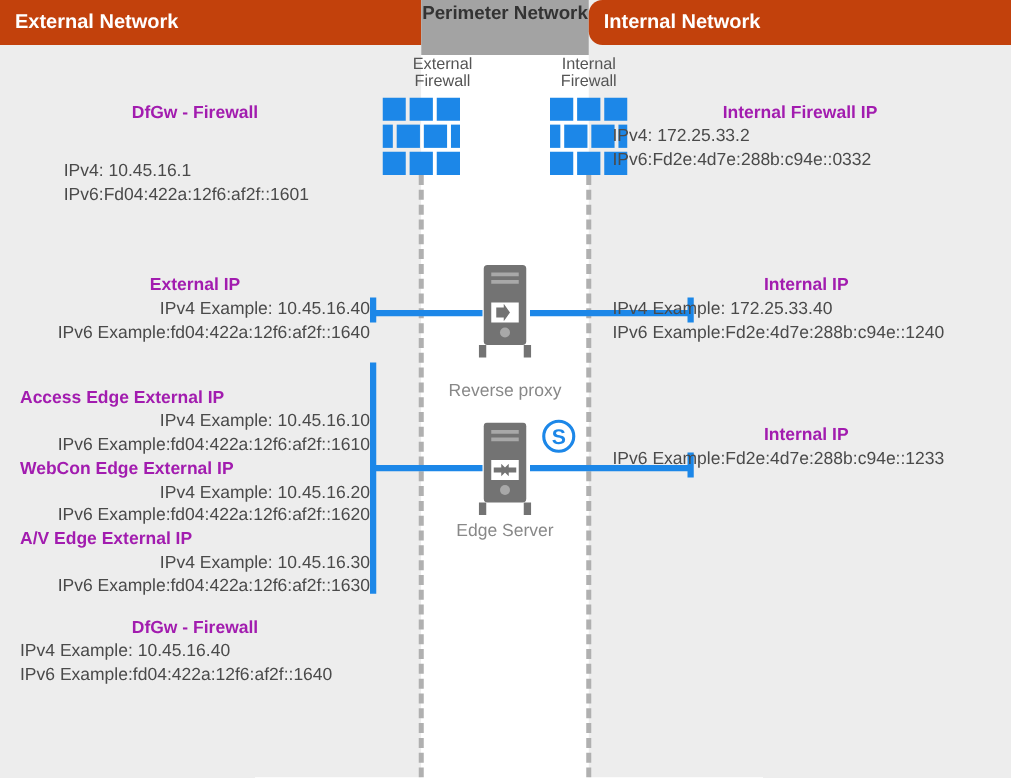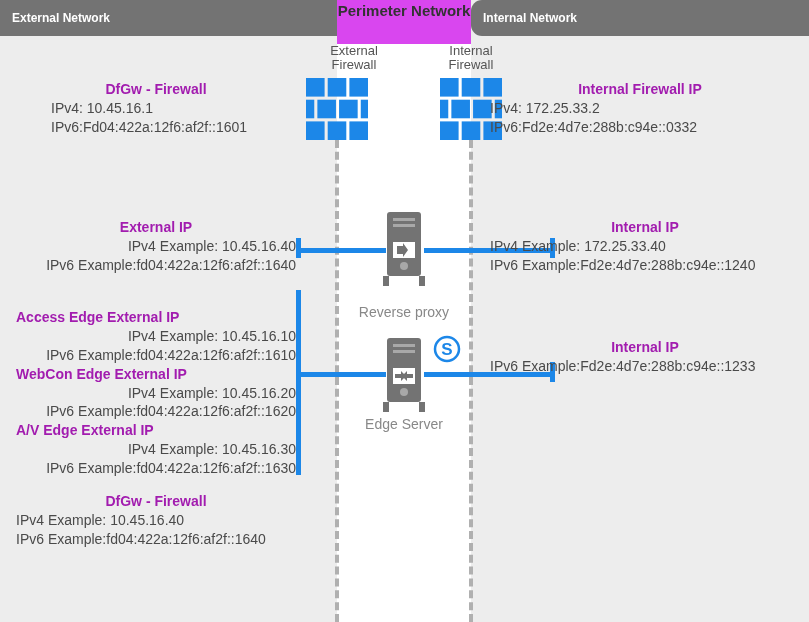--- a/index.html
+++ b/index.html
@@ -1,24 +1,24 @@
 <!DOCTYPE html>
 <html><head>
 <meta charset="utf-8">
 <style>
   * { box-sizing: border-box; margin: 0; padding: 0; }
   body { font-family: "Segoe UI", Arial, sans-serif; background: #fff; width: 809px; height: 622px; position: relative; overflow: hidden; font-size: 14px; color: #4a4a4a; }
   .col-bg { position: absolute; top: 0; bottom: 0; background: #ededed; }
   .col-ext { left: 0; width: 337px; }
   .col-int { left: 471px; width: 338px; }
   .col-per { left: 337px; width: 134px; background: #fff; }
-  .header { position: absolute; top: 0; height: 36px; display: flex; align-items: center; padding-left: 12px; color: #fff; background: #737373; font-weight: 600; font-size: 12px; }
+  .header { position: absolute; top: 0; height: 36px; display: flex; align-items: center; padding-left: 12px; color: #fff; background: #c2410c; font-weight: 600; font-size: 16px; }
   .h-ext { left: 0; width: 337px; }
   .h-int { left: 471px; width: 380px; border-radius: 11px; }
-  .h-per { position: absolute; top: 0; left: 337px; width: 134px; height: 44px; background: #d946ef; text-align: center; font-weight: 600; color: #333; font-size: 15px; padding-top: 2px; line-height: 1.2; }
+  .h-per { position: absolute; top: 0; left: 337px; width: 134px; height: 44px; background: #a3a3a3; text-align: center; font-weight: 600; color: #333; font-size: 15px; padding-top: 2px; line-height: 1.2; }
   .dash { position: absolute; top: 140px; bottom: 0; width: 0; border-left: 4px dashed #b0b0b0; }
   .dash-l { left: 335px; } .dash-r { left: 469px; }
   .fw-label { position: absolute; width: 70px; text-align: center; font-size: 13px; color: #555; top: 44px; line-height: 1.1; }
   .fw-ext-lbl { left: 319px; } .fw-int-lbl { left: 436px; }
   .fw-icon { position: absolute; top: 78px; width: 62px; height: 62px; }
   .fw-ext { left: 306px; } .fw-int { left: 440px; }
   .brick { fill: #1c87e8; }
   .textblock { position: absolute; line-height: 1.35; }
   .title-bold { font-weight: 700; color: #a21caf; }
   .dfgw-top { left: 16px; top: 80px; width: 280px; text-align: center; }
@@ -120,21 +120,21 @@
 <svg class="skype" viewBox="0 0 30 30">
   <circle cx="15" cy="15" r="12" fill="none" stroke="#1c87e8" stroke-width="2.5"></circle>
   <text x="15" y="21" text-anchor="middle" font-size="17" font-weight="bold" fill="#1c87e8" font-family="Arial">S</text>
 </svg>
 
 <div class="srv-caption rp-cap">Reverse proxy</div>
 <div class="srv-caption es-cap">Edge Server</div>
 
 <div class="textblock dfgw-top">
   <div class="title-bold">DfGw - Firewall</div>
-  <div style="text-align:left;padding-left:35px;">
+  <div style="text-align:left;padding-left:35px;margin-top:28px;">
     <div>IPv4: 10.45.16.1</div>
     <div>IPv6:Fd04:422a:12f6:af2f::1601</div>
   </div>
 </div>
 
 <div class="textblock int-fw">
   <span class="title-bold">Internal Firewall IP</span>
   <div>IPv4: 172.25.33.2</div>
   <div>IPv6:Fd2e:4d7e:288b:c94e::0332</div>
 </div>

